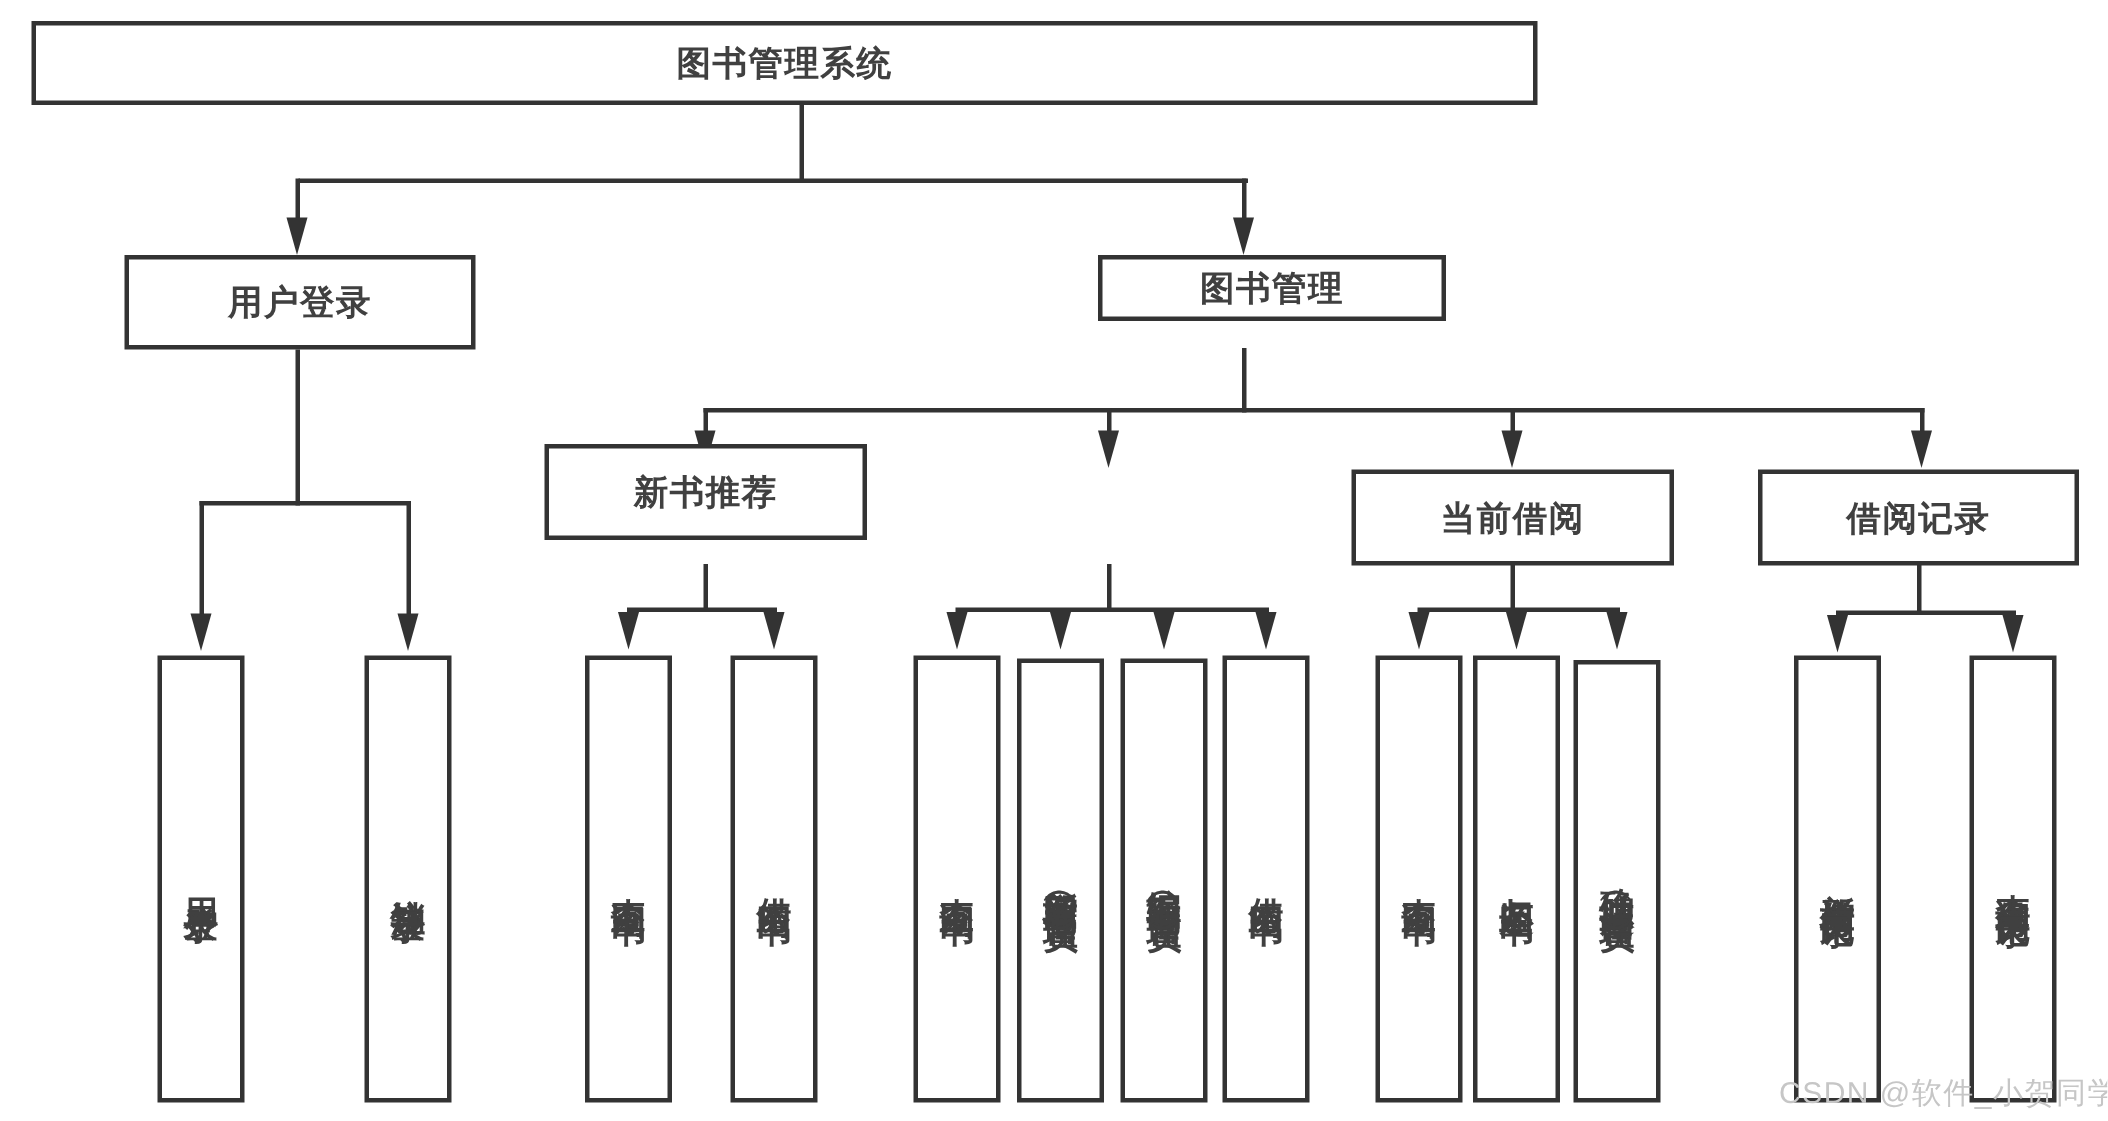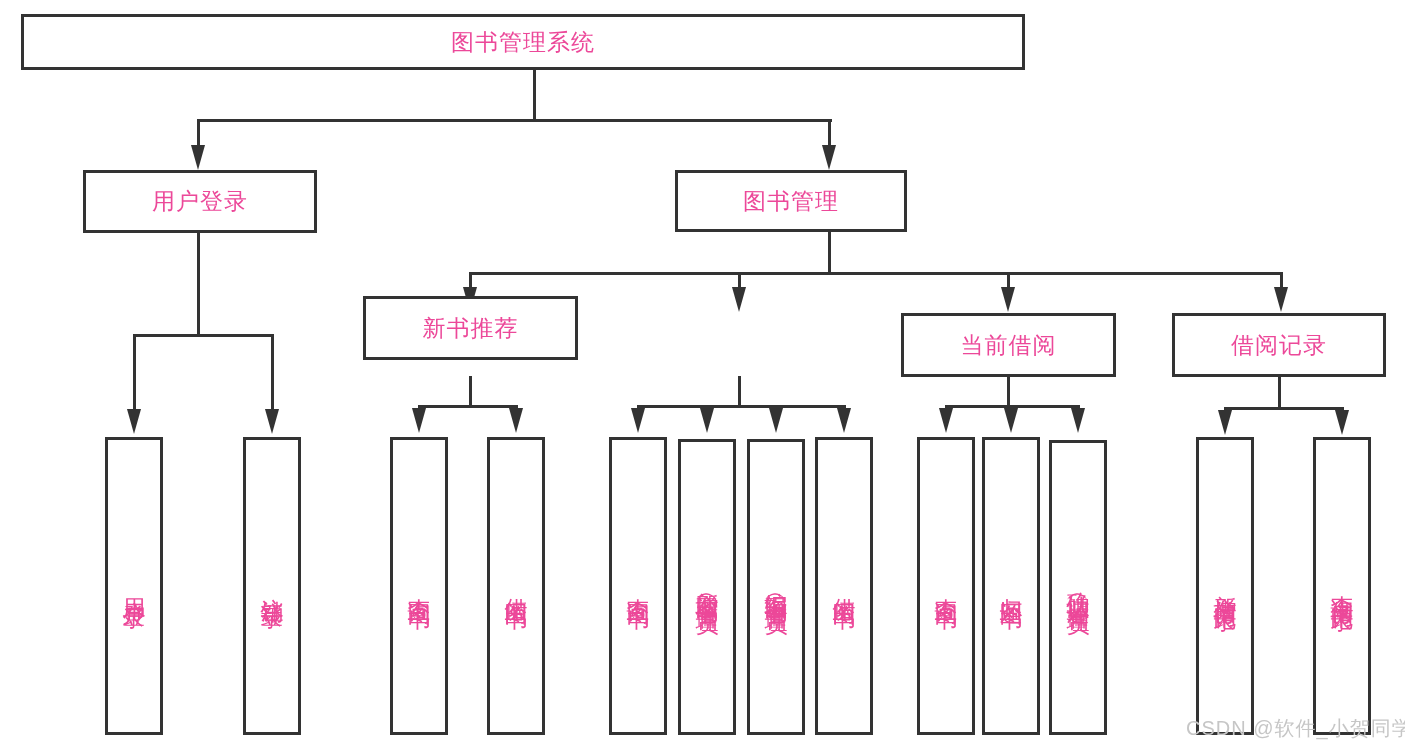--- a/index.html
+++ b/index.html
@@ -11,25 +11,26 @@
     overflow:hidden;
   }
   .box{
     position:absolute;
     box-sizing:border-box;
     border:3px solid #333333;
     background:#ffffff;
     display:flex;
     align-items:center;
     justify-content:center;
-    color:#ec4899;
+    color:#404040;
     font-size:23px;
     letter-spacing:1px;
     text-align:left;
     white-space:nowrap;
+    font-weight:bold;
   }
   .vbox{
     writing-mode:vertical-rl;
     text-orientation:mixed;
     letter-spacing:3px;
     white-space:normal;
     line-height:1;
   }
   .vline,.hline{
     position:absolute;
@@ -64,21 +65,21 @@
   <div class="vline" style="left:533px;top:69px;width:3px;height:53px"></div>
   <div class="hline" style="left:199px;top:119px;width:633px;height:3px"></div>
   <div class="vline" style="left:197px;top:119px;width:3px;height:28px"></div>
   <div class="arrow" style="left:191px;top:145px"></div>
   <div class="vline" style="left:828px;top:119px;width:3px;height:28px"></div>
   <div class="arrow" style="left:822px;top:145px"></div>
 
   <div class="box" style="left:83px;top:170px;width:234px;height:63px">
     <span>用户登录</span>
   </div>
-  <div class="box" style="left:675px;top:170px;width:232px;height:62px">
+  <div class="box" style="left:732px;top:170px;width:232px;height:44px">
     <span>图书管理</span>
   </div>
 
   <div class="vline" style="left:197px;top:233px;width:3px;height:104px"></div>
   <div class="hline" style="left:133px;top:334px;width:141px;height:3px"></div>
   <div class="vline" style="left:133px;top:334px;width:3px;height:76px"></div>
   <div class="arrow" style="left:127px;top:409px"></div>
   <div class="vline" style="left:271px;top:334px;width:3px;height:76px"></div>
   <div class="arrow" style="left:265px;top:409px"></div>
 

